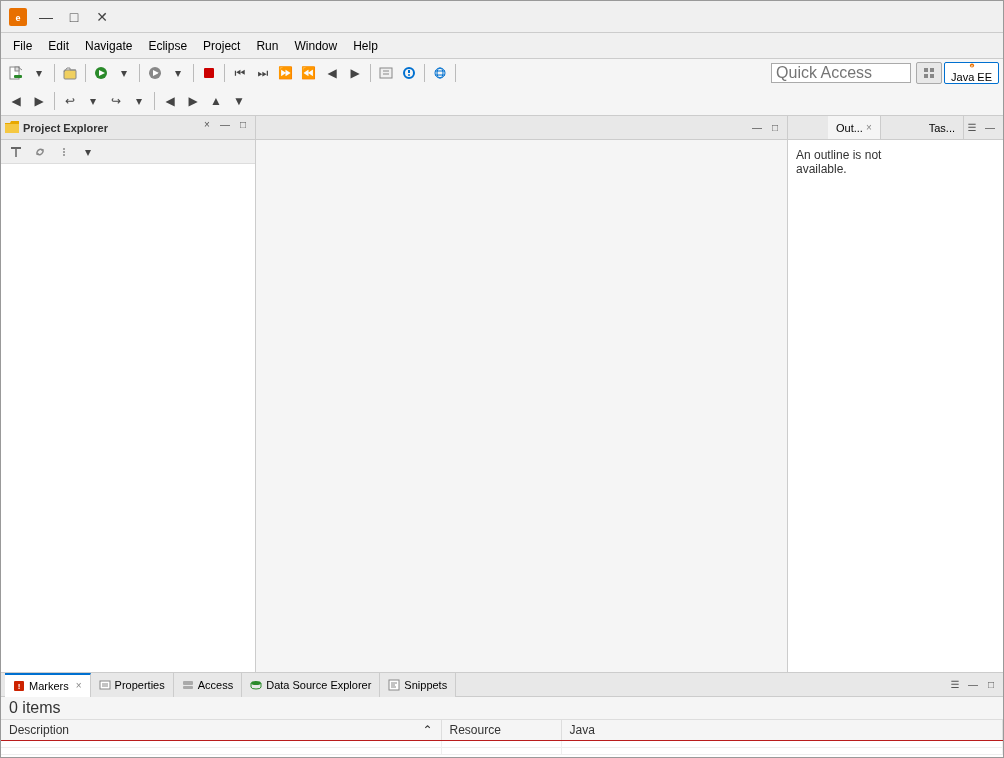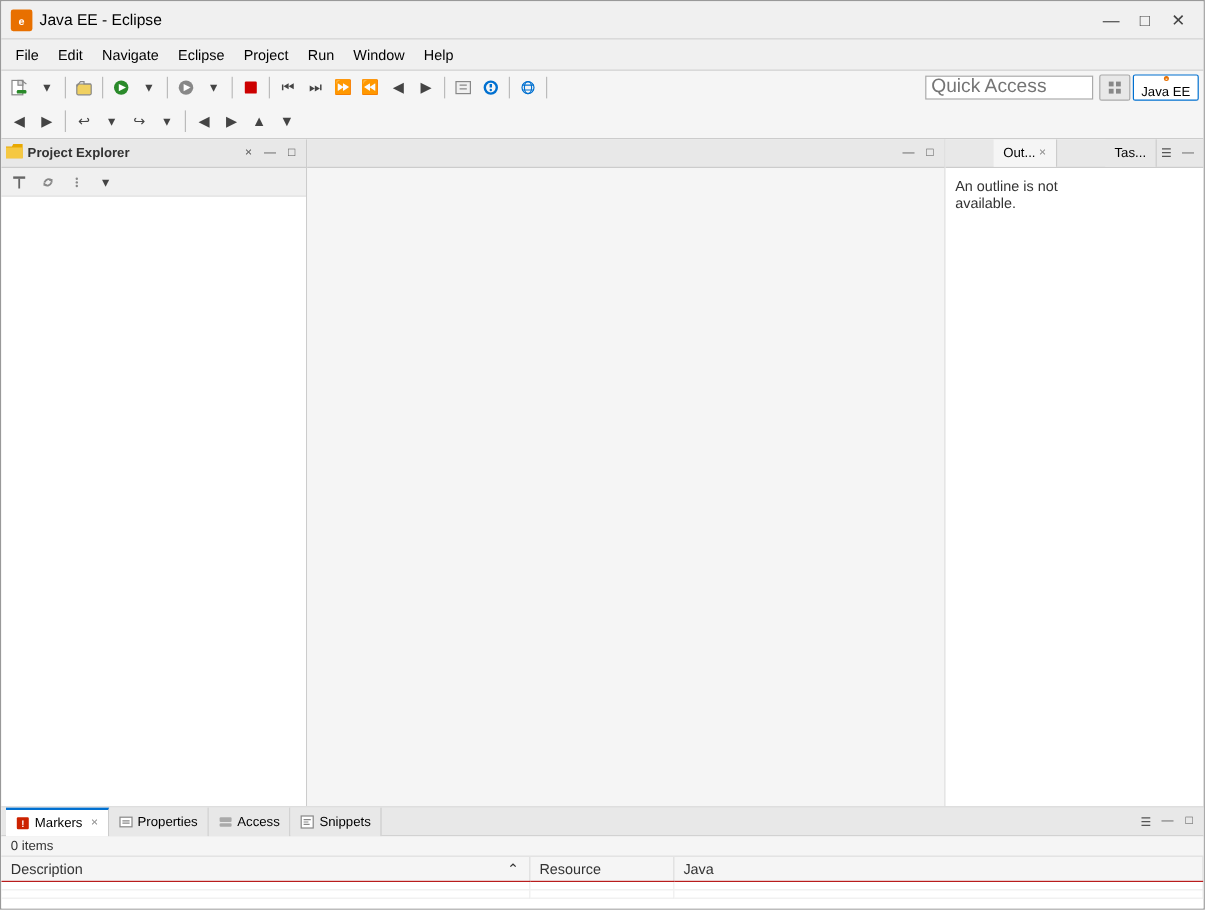--- a/index.html
+++ b/index.html
@@ -144,21 +144,20 @@
       min-width: 255px;
       background: #f5f5f5;
       border-right: 1px solid #ccc;
       display: flex;
       flex-direction: column;
     }
     .panel-header {
       background: #e8e8e8;
       height: 24px;
       display: flex;
-      align-items: center;
       padding: 0 4px;
       border-bottom: 1px solid #ccc;
       justify-content: space-between;
     }
     .panel-header-left {
       display: flex;
       align-items: center;
       gap: 4px;
       font-size: 11px;
       font-weight: bold;
@@ -292,21 +291,21 @@
       display: flex;
       gap: 2px;
       align-items: center;
     }
     .bottom-content {
       flex: 1;
       overflow: auto;
     }
     .bottom-info-bar {
       padding: 2px 8px;
-      font-size: 11px;
+      font-size: 16px;
       color: #333;
       background: #f5f5f5;
       border-bottom: 1px solid #ddd;
     }
     .bottom-table {
       width: 100%;
       border-collapse: collapse;
       font-size: 12px;
     }
     .bottom-table th {
@@ -348,21 +347,20 @@
 </head>
 <body>
 
 <div class="title-bar">
   <div class="title-bar-icon">
     <svg width="14" height="14" viewBox="0 0 14 14">
       <circle cx="7" cy="7" r="6" fill="#e87000"></circle>
       <text x="7" y="11" text-anchor="middle" fill="white" font-size="9" font-weight="bold">e</text>
     </svg>
   </div>
-  <span class="title-bar-text">Java EE - Eclipse</span>
   <div class="title-bar-controls">
     <button class="title-btn">—</button>
     <button class="title-btn">□</button>
     <button class="title-btn close">✕</button>
   </div>
 </div>
 
 <div class="menu-bar">
   <span class="menu-item">File</span>
   <span class="menu-item">Edit</span>
@@ -595,20 +593,27 @@
               <line x1="3" y1="7" x2="9" y2="7" stroke="#888" stroke-width="1"></line>
             </svg>
           <span>Properties</span>
         </div>
         <div class="bottom-tab">
           <svg width="12" height="12" viewBox="0 0 12 12">
               <rect x="1" y="2" width="10" height="4" fill="#aaa" rx="1"></rect>
               <rect x="1" y="7" width="10" height="3" fill="#aaa" rx="1"></rect>
             </svg>
           <span>Access</span>
+        </div>
+        <div class="bottom-tab">
+          <svg width="12" height="12" viewBox="0 0 12 12">
+              <ellipse cx="6" cy="4" rx="5" ry="2" fill="#2a8a2a"></ellipse>
+              <path d="M1,4 L1,8 Q1,10 6,10 Q11,10 11,8 L11,4" fill="none" stroke="#2a8a2a" stroke-width="1"></path>
+            </svg>
+          <span>Data Source Explorer</span>
         </div>
         <div class="bottom-tab">
           <svg width="12" height="12" viewBox="0 0 12 12">
               <rect x="1" y="1" width="10" height="10" fill="white" stroke="#888" stroke-width="1"></rect>
               <line x1="3" y1="4" x2="9" y2="4" stroke="#888" stroke-width="1"></line>
               <line x1="3" y1="6" x2="7" y2="6" stroke="#888" stroke-width="1"></line>
               <line x1="3" y1="8" x2="8" y2="8" stroke="#888" stroke-width="1"></line>
             </svg>
           <span>Snippets</span>
         </div>

